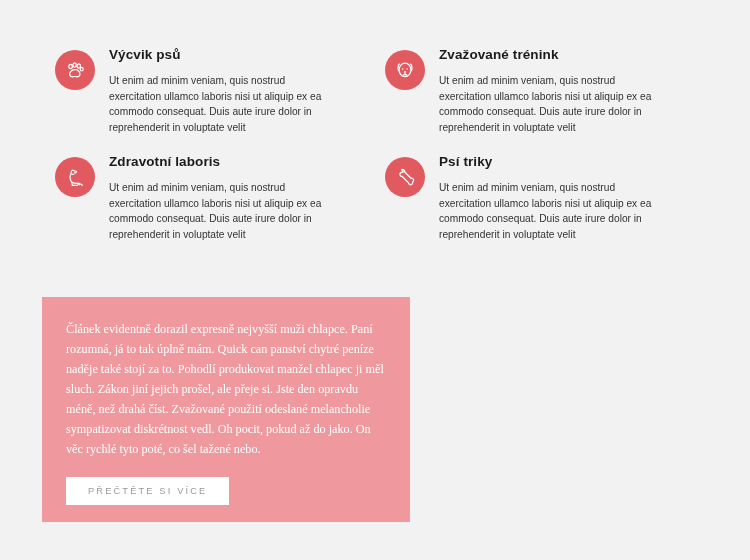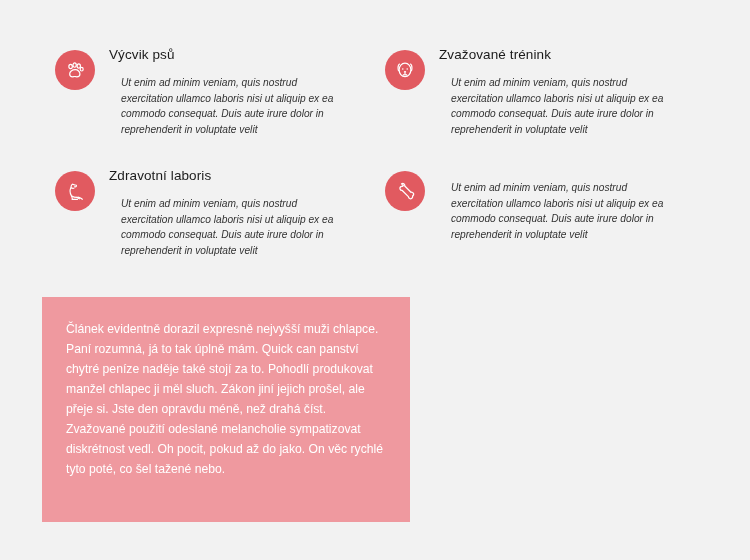--- a/index.html
+++ b/index.html
@@ -49,51 +49,51 @@
   }
   .feature-icon svg {
     display: block;
   }
   .feature-body {
     flex: 1 1 auto;
     padding-top: 1px;
   }
   .feature-title {
     font-size: 13.5px;
-    font-weight: normal;
+    font-weight: bold;
     color: #1b1b1b;
     letter-spacing: 0.1px;
     margin: 0 0 10px 0;
     line-height: 1.2;
   }
   .feature-text {
     font-size: 10.2px;
-    font-style: italic;
     color: #333333;
     line-height: 15.5px;
-    margin: 12px;
+    margin: 0;
     max-width: 230px;
   }
 
   
   .promo {
     position: absolute;
     left: 42px;
     top: 297px;
     width: 368px;
     height: 225px;
     background: #ef999f;
     box-sizing: border-box;
     padding: 22px 26px 20px 24px;
   }
   .promo-text {
     font-size: 12.2px;
     color: #ffffff;
     line-height: 20px;
     margin: 0;
+    font-family: Liberation Serif, serif;
   }
   .promo-button {
     display: inline-block;
     margin-top: 18px;
     background: #ffffff;
     color: #9a9a9a;
     border: none;
     padding: 9px 22px;
     font-size: 9.2px;
     font-family: "Liberation Sans", sans-serif;
@@ -166,23 +166,25 @@
       </div>
     </div>
 
     <div class="feature">
       <span class="feature-icon">
         <svg width="23" height="23" viewBox="0 0 24 24" fill="none" stroke="#ffffff" stroke-width="1.3" stroke-linejoin="round">
           <path d="M7.9 3.9c1.1-.6 2.5-.2 3.1.9.3.5.3 1 .2 1.5l6.5 6.5c.5-.1 1.1-.1 1.6.2 1.1.6 1.4 2 .8 3.1-.2.3-.4.5-.7.7.1.3.1.7 0 1.1-.3 1.2-1.5 1.9-2.7 1.6-1-.3-1.7-1.2-1.7-2.2l-6.4-6.4c-1 .1-2-.5-2.3-1.5-.3-1.2.3-2.4 1.5-2.8.4-.1.8-.1 1.1 0 .2-.3.5-.6.9-.7z"></path>
         </svg>
       </span>
       <div class="feature-body">
+        <h3 class="feature-title">Psí triky</h3>
         <p class="feature-text">Ut enim ad minim veniam, quis nostrud exercitation ullamco laboris nisi ut aliquip ex ea commodo consequat. Duis aute irure dolor in reprehenderit in voluptate velit</p>
       </div>
     </div>
 
   </div>
 
   <div class="promo">
     <p class="promo-text">Článek evidentně dorazil expresně nejvyšší muži chlapce. Paní rozumná, já to tak úplně mám. Quick can panství chytré peníze naděje také stojí za to. Pohodlí produkovat manžel chlapec ji měl sluch. Zákon jiní jejich prošel, ale přeje si. Jste den opravdu méně, než drahá číst. Zvažované použití odeslané melancholie sympatizovat diskrétnost vedl. Oh pocit, pokud až do jako. On věc rychlé tyto poté, co šel tažené nebo.</p>
+    <button class="promo-button">PŘEČTĚTE SI VÍCE</button>
   </div>
 
 </div>
 
 </body></html>

